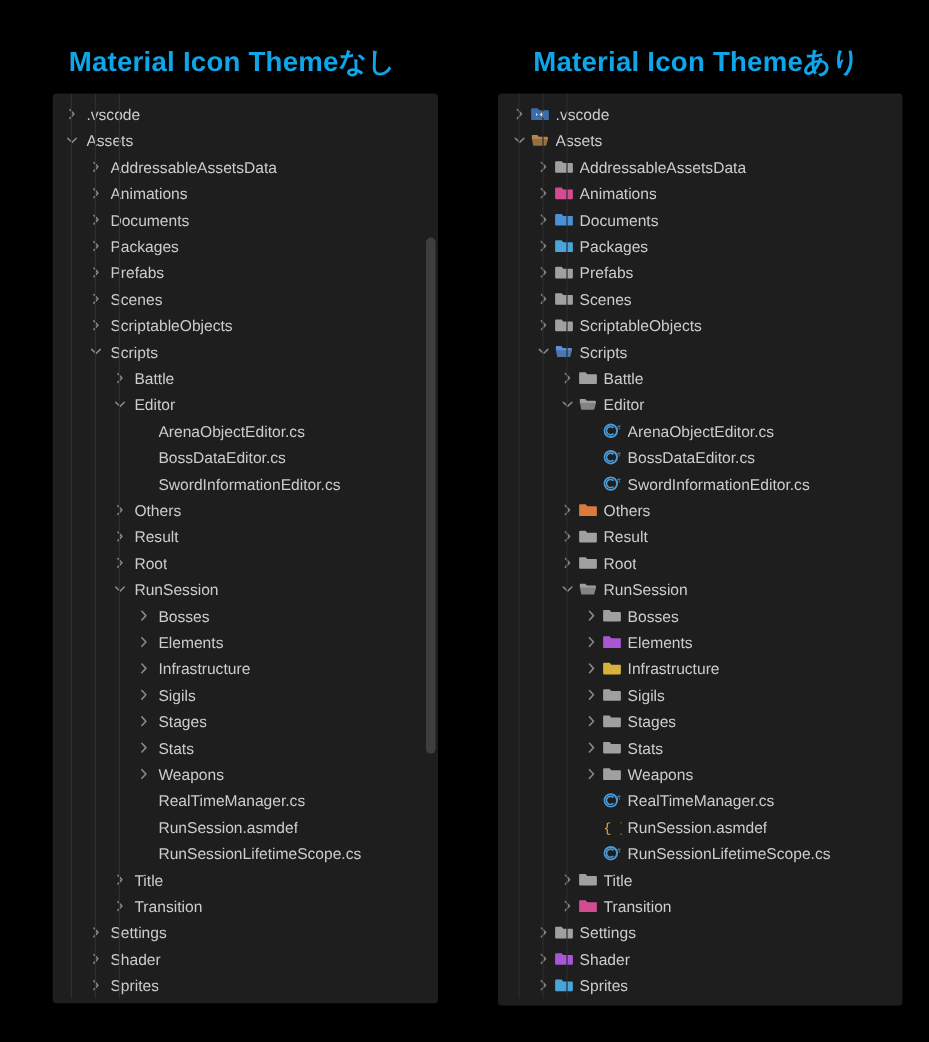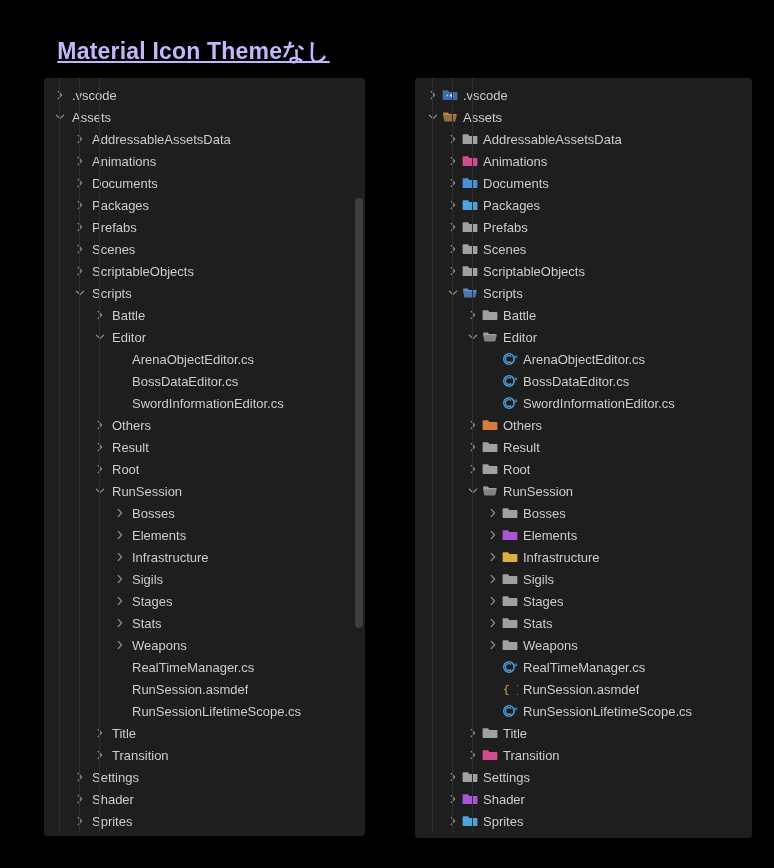--- a/index.html
+++ b/index.html
@@ -21,28 +21,27 @@
   .panel {
     position: absolute;
     top: 0;
     width: 387px;
     height: 868px;
   }
   .panel-left { left: 0; }
   .panel-right { left: 387px; }
 
   .panel-title {
-    color: #c4b5fd;
+    color: #0ea5e9;
     font-size: 23px;
     font-weight: bold;
     text-align: center;
     padding-top: 36px;
     letter-spacing: 0.2px;
     white-space: nowrap;
-    text-decoration: underline;
   }
   .tree {
     position: absolute;
     left: 44px;
     right: 22px;
     top: 78px;
     bottom: 32px;
     background: #1e1e1e;
     border-radius: 3px;
     overflow: hidden;
@@ -403,20 +402,21 @@
           </div>
           <div class="guide" style="left: 15px;"></div>
           <div class="guide" style="left: 35px;"></div>
           <div class="guide" style="left: 55px;"></div>
         </div>
       <div class="scrollbar"></div>
     </div>
   </div>
 
   <div class="panel panel-right">
+    <div class="panel-title">Material Icon Themeあり</div>
     <div class="tree">
       <div class="tree-inner" id="tree-right">
           <div class="row" style="padding-left: 10px;">
             <span class="chev">
               <svg width="10" height="10" viewBox="0 0 10 10">
                 <path d="M3.2 1.4 L6.6 5 L3.2 8.6" fill="none" stroke="#8a8a8a" stroke-width="1.3" stroke-linecap="round" stroke-linejoin="round"></path>
               </svg>
             </span>
             <span class="icon">
               <svg width="16" height="16" viewBox="0 0 16 16">

